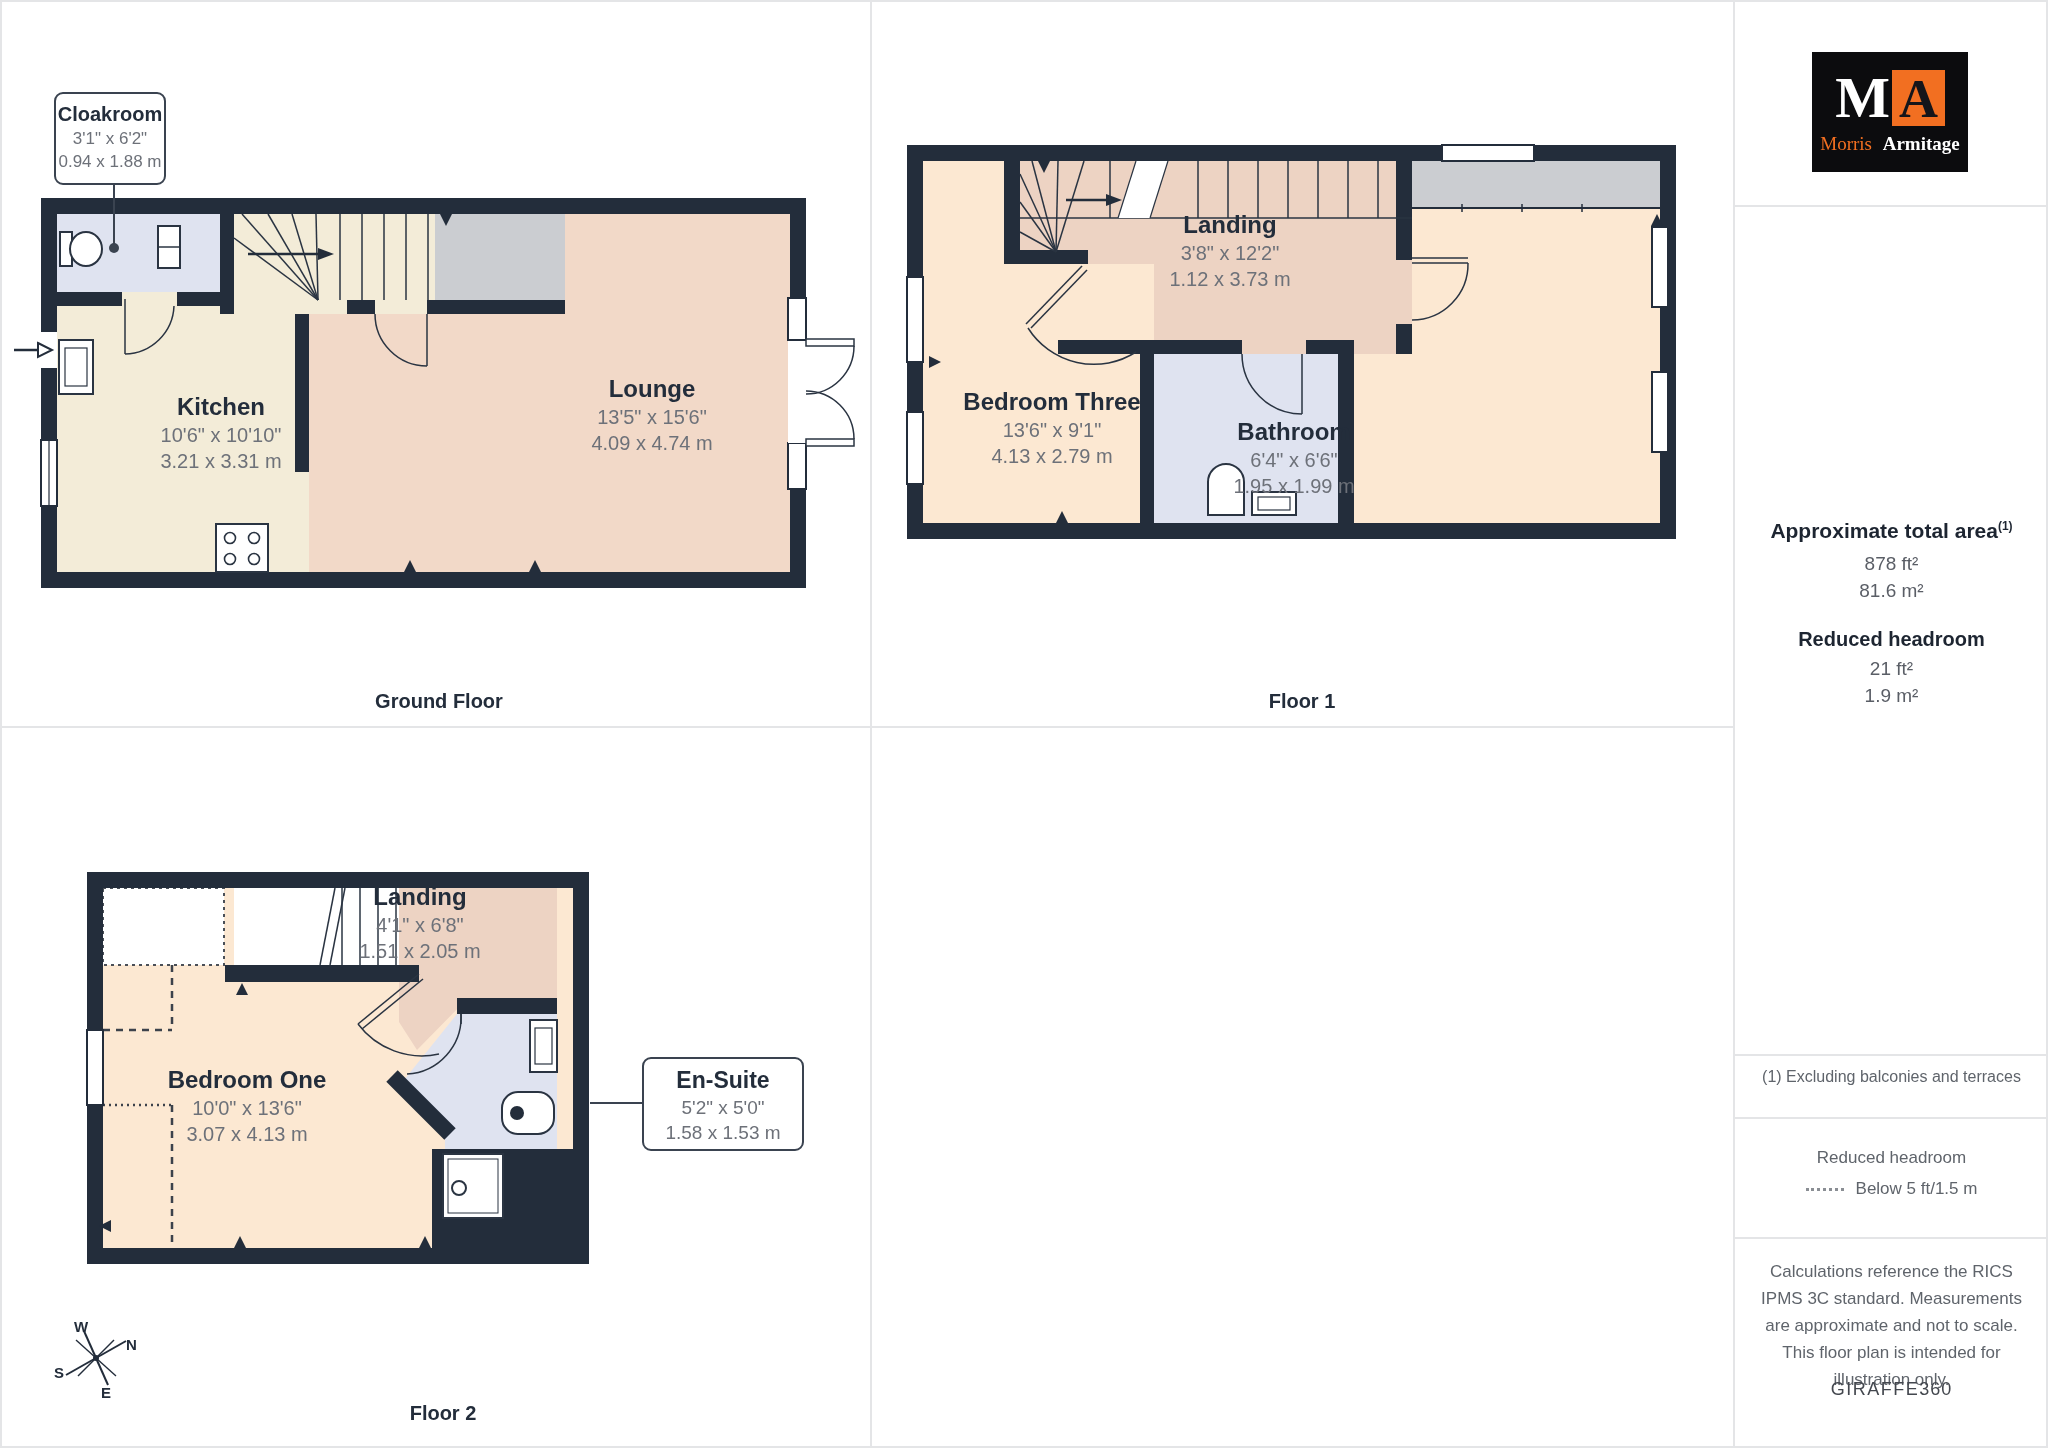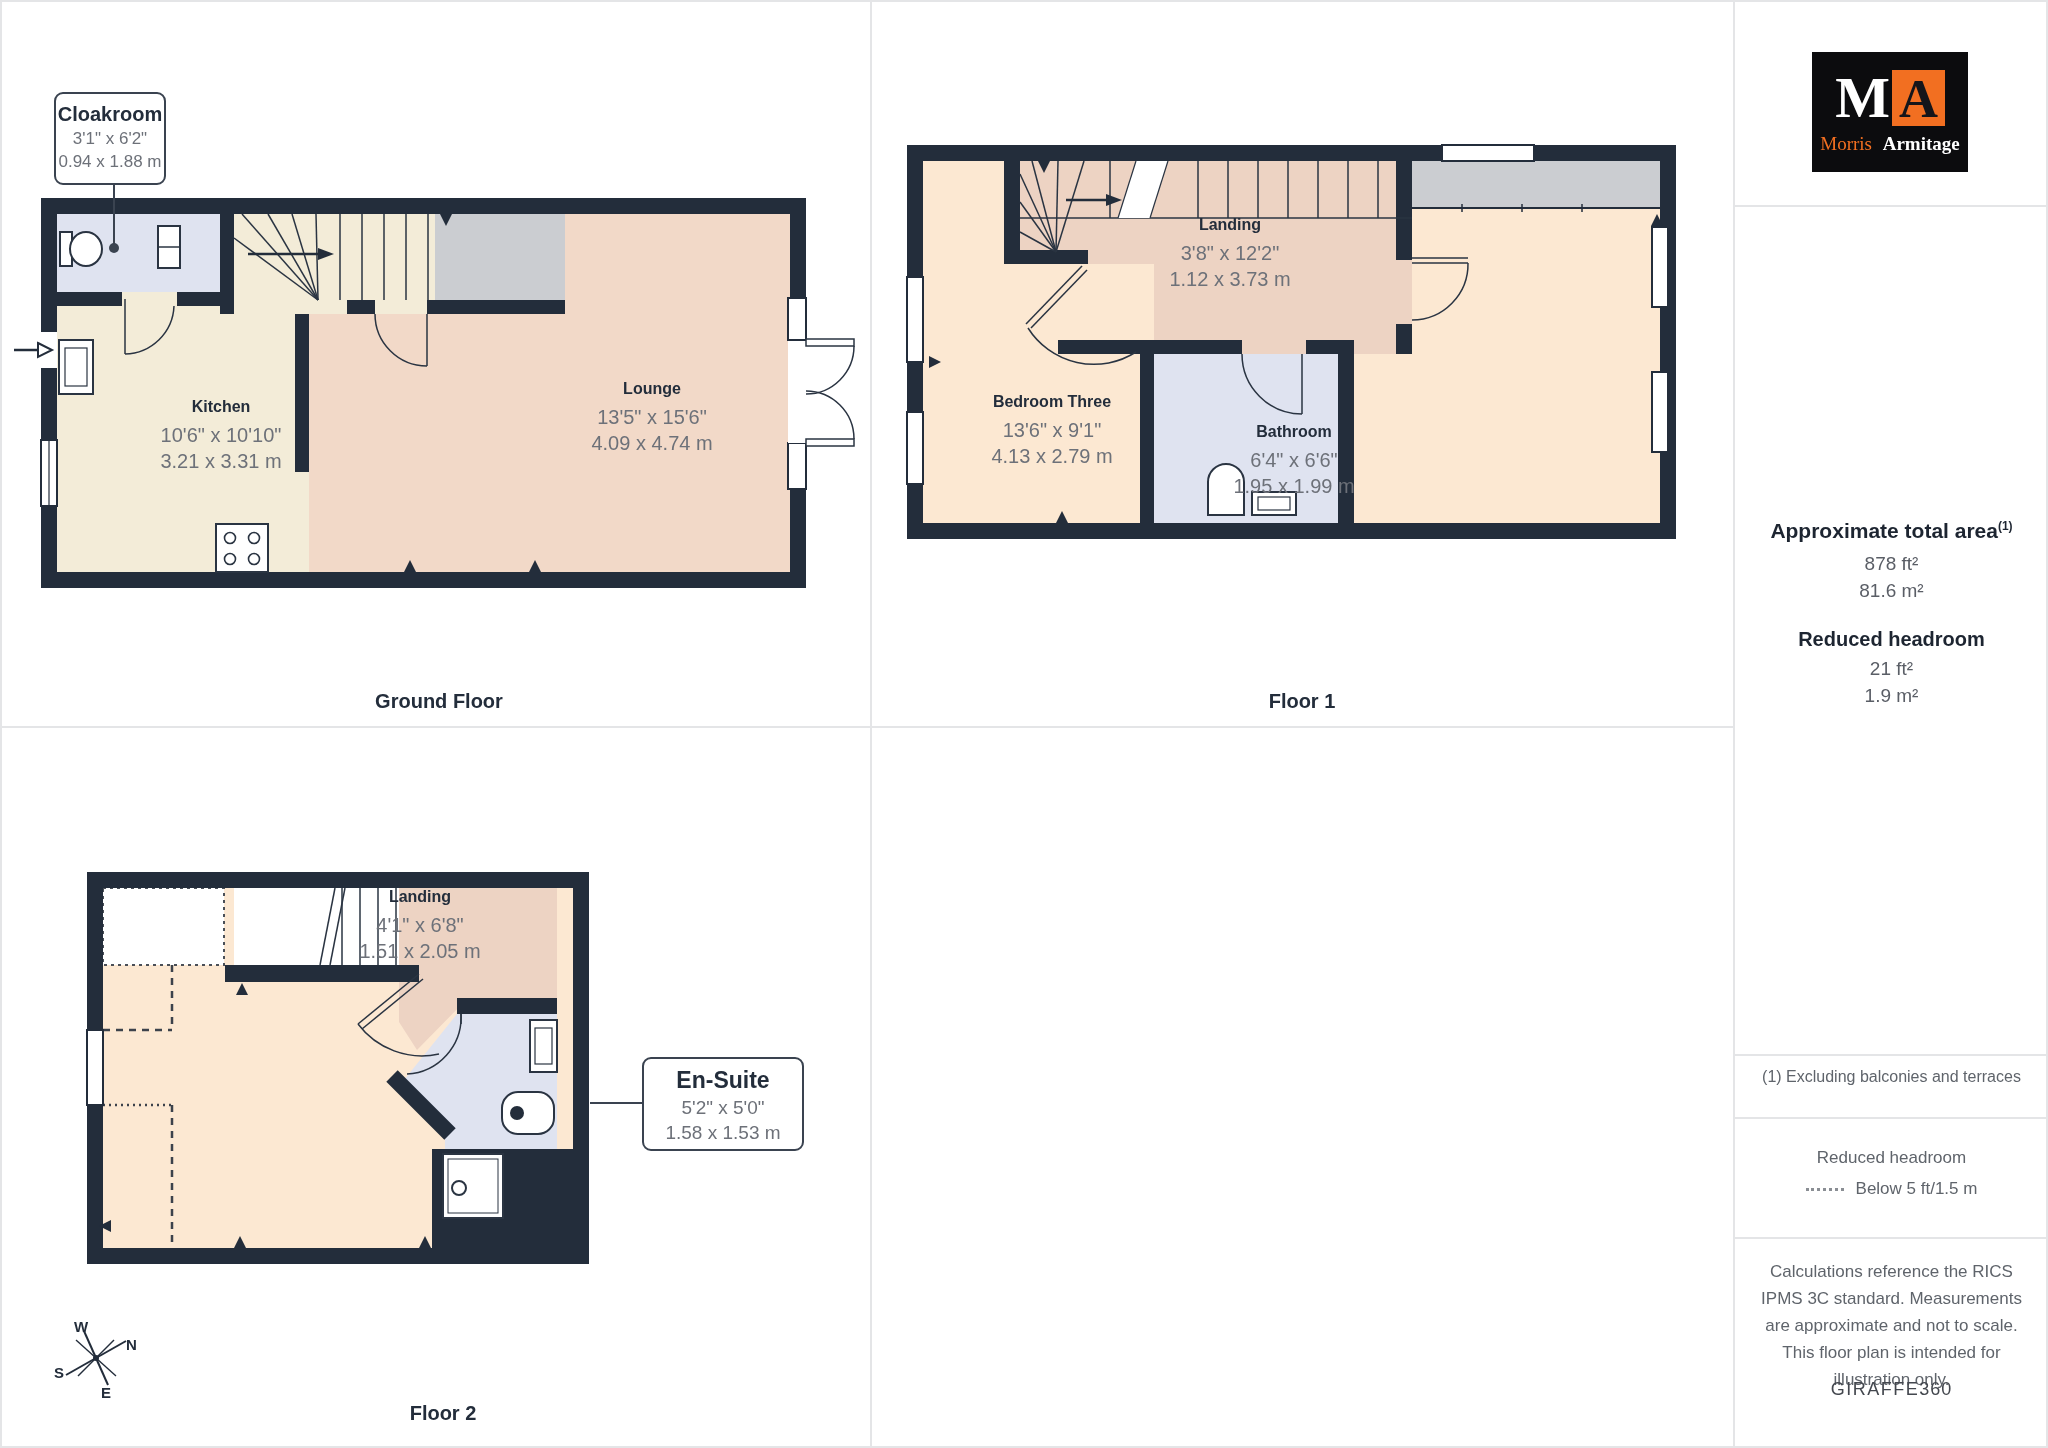--- a/index.html
+++ b/index.html
@@ -3,21 +3,21 @@
 <meta charset="utf-8">
 <style>
   html,body{margin:0;padding:0;background:#fff;}
   .canvas{position:relative;width:2048px;height:1448px;background:#ffffff;
           font-family:"Liberation Sans", sans-serif;box-sizing:border-box;
           border:2px solid #e4e5e7;overflow:hidden;}
   .divider{position:absolute;background:#e4e5e7;}
   .plan-svg{position:absolute;}
   
   .room-label{position:absolute;transform:translateX(-50%);text-align:center;white-space:nowrap;}
-  .rl-title{font-weight:bold;font-size:16px;line-height:30px;color:#232d3b;}
+  .rl-title{font-weight:bold;font-size:24px;line-height:30px;color:#232d3b;}
   .rl-dim{font-size:20px;line-height:26px;color:#6d7179;}
   
   .callout{position:absolute;background:#fff;border:2px solid #3a4350;border-radius:9px;
            text-align:center;box-sizing:border-box;}
   .callout .c-title{font-weight:bold;color:#232d3b;}
   .callout .c-dim{color:#6d7179;}
   .callout.cloak{left:52px;top:90px;width:112px;height:93px;padding-top:7px;}
   .callout.cloak .c-title{font-size:20px;line-height:26px;}
   .callout.cloak .c-dim{font-size:17px;line-height:23px;}
   .callout.ensuite{left:640px;top:1055px;width:162px;height:94px;padding-top:6px;}
@@ -337,20 +337,25 @@
   <div class="room-label" style="left:1050px;top:385px">
     <div class="rl-title">Bedroom Three</div>
     <div class="rl-dim">13'6" x 9'1"</div>
     <div class="rl-dim">4.13 x 2.79 m</div>
   </div>
   <div class="room-label" style="left:1292px;top:415px">
     <div class="rl-title">Bathroom</div>
     <div class="rl-dim">6'4" x 6'6"</div>
     <div class="rl-dim">1.95 x 1.99 m</div>
   </div>
+  <div class="room-label" style="left:245px;top:1063px">
+    <div class="rl-title">Bedroom One</div>
+    <div class="rl-dim">10'0" x 13'6"</div>
+    <div class="rl-dim">3.07 x 4.13 m</div>
+  </div>
   <div class="room-label" style="left:418px;top:880px">
     <div class="rl-title">Landing</div>
     <div class="rl-dim">4'1" x 6'8"</div>
     <div class="rl-dim">1.51 x 2.05 m</div>
   </div>
 
   <div class="connector" style="left:111px;top:183px;width:2px;height:60px"></div>
   <div class="connector-dot" style="left:107px;top:241px"></div>
   <div class="callout cloak">
     <div class="c-title">Cloakroom</div>

